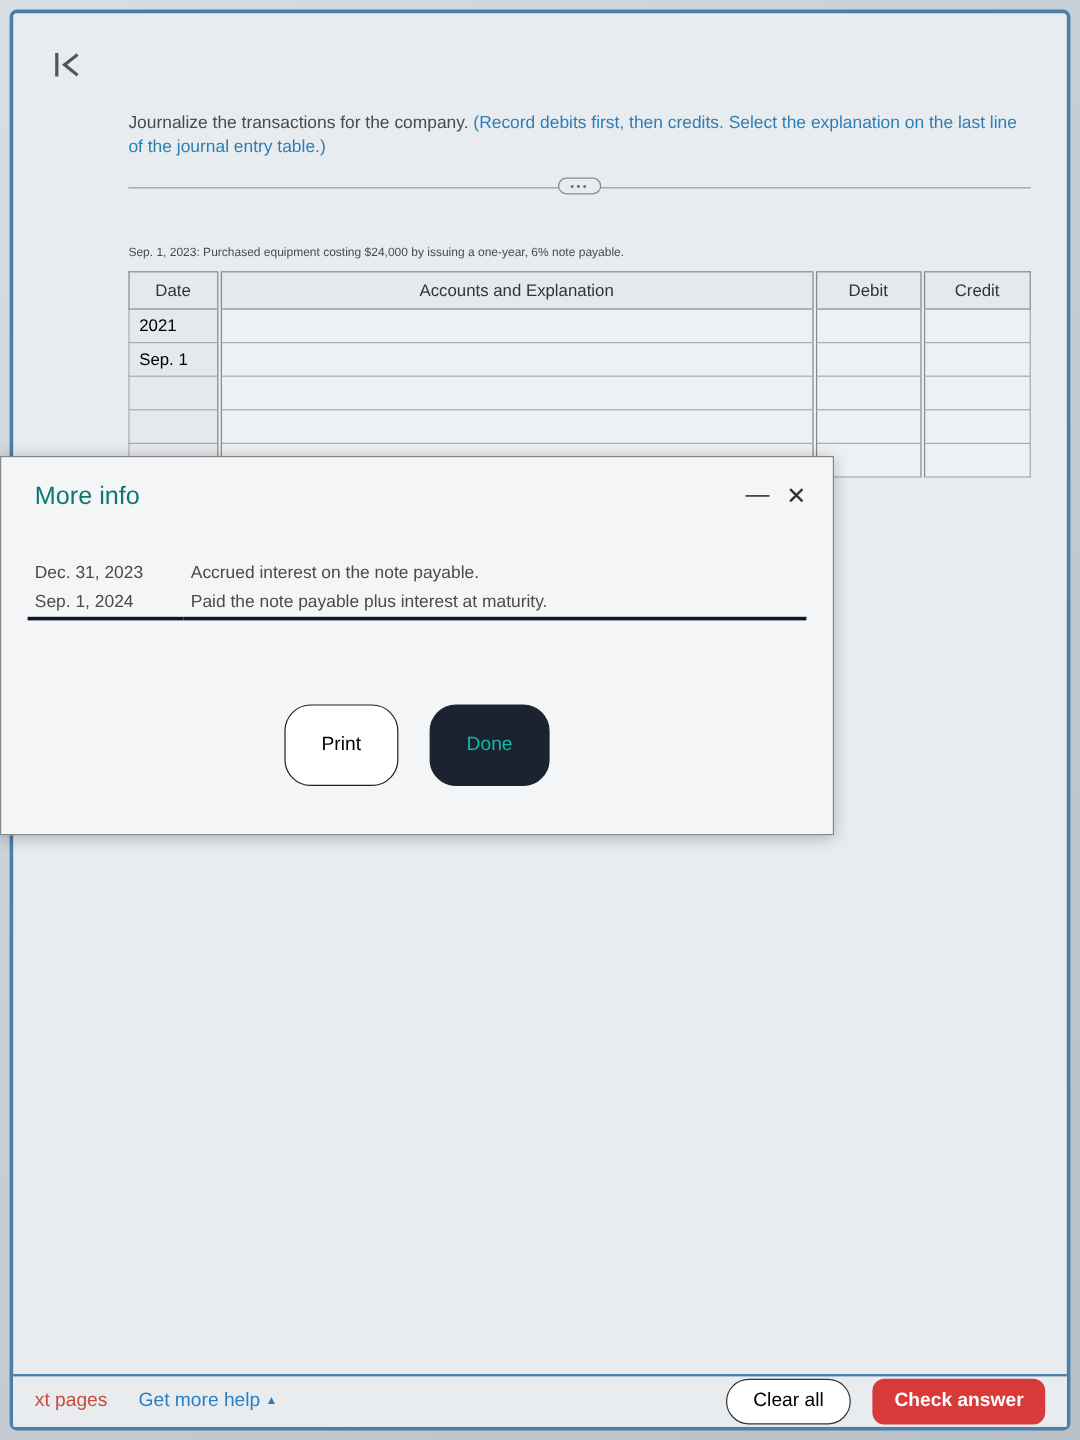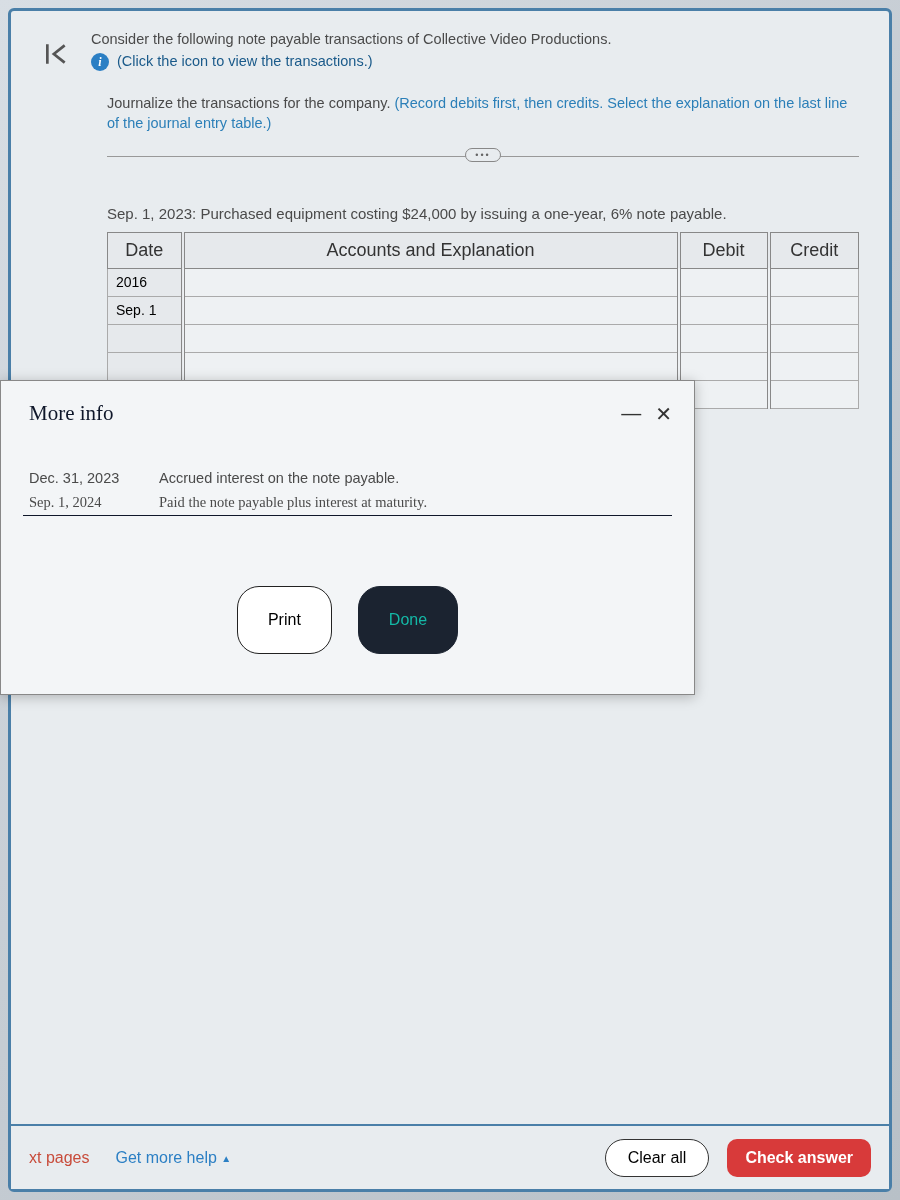--- a/index.html
+++ b/index.html
@@ -75,33 +75,33 @@
   border: 1px solid #888;
   border-radius: 8px;
   background: #e8ecef;
   display: flex; align-items: center; justify-content: center;
   font-size: 9px; letter-spacing: 2px; color: #666;
 }
 .entry-section {
   padding: 30px 30px 0 96px;
 }
 .entry-label {
-  font-size: 15px;
+  font-size: 10px;
   color: #4a4a4a;
   margin-bottom: 10px;
 }
 .journal-table {
   border-collapse: collapse;
   width: 100%;
 }
 .journal-table th {
   background: #e6e9ec;
   border: 1px solid #888;
   padding: 7px 8px;
-  font-size: 18px;
+  font-size: 14px;
   font-weight: normal;
   color: #333;
 }
 .journal-table th.date-h { width: 75px; border-right: 4px double #888;}
 .journal-table th.acc-h { border-right: 4px double #888;}
 .journal-table th.deb-h { width: 90px; border-right: 4px double #888;}
 .journal-table th.cre-h { width: 90px; }
 .journal-table td {
   border: 1px solid #aaa;
   padding: 5px 8px;
@@ -127,22 +127,21 @@
   padding: 0;
 }
 .modal-header {
   display: flex;
   justify-content: space-between;
   align-items: center;
   padding: 20px 22px 12px 28px;
 }
 .modal-title {
   font-size: 21px;
-  color: #0f172a;
-  font-family: Liberation Serif, serif;
+  color: #0f766e;
 }
 .modal-close {
   display: flex; gap: 14px;
   font-size: 20px;
   color: #333;
   cursor: pointer;
 }
 .modal-close span { cursor: pointer; }
 .modal-body {
   padding: 28px 22px 10px 22px;
@@ -153,21 +152,21 @@
   font-size: 14.5px;
   color: #4a4a4a;
 }
 .info-table td {
   padding: 4px 6px;
   vertical-align: top;
   border: none;
 }
 .info-table td.dcol { width: 130px; white-space: nowrap; }
 .info-table tr.tline td { border-top: 1px solid #888; }
-.info-table tr.bline td { border-bottom: 1px solid #0f172a; font-family: Liberation Serif, serif; }
+.info-table tr.bline td { border-bottom: 3px solid #0f172a; }
 .modal-actions {
   display: flex;
   justify-content: center;
   gap: 26px;
   padding: 60px 0 40px 0;
 }
 .btn {
   padding: 24px 30px;
   border-radius: 22px;
   font-size: 16px;
@@ -177,21 +176,21 @@
 }
 .btn.dark {
   background: #1b2330;
   color: #14b8a6;
   border-color: #1b2330;
 }
 
 .bottom-bar {
   position: absolute;
   bottom: 0; left: 0; right: 0;
-  height: 65px;
+  height: 44px;
   border-top: 2px solid #4a7fa8;
   display: flex;
   align-items: center;
   justify-content: space-between;
   padding: 0 18px;
   background: #e8ecef;
 }
 .bb-left {
   display: flex; gap: 26px;
   font-size: 16px;
@@ -224,27 +223,20 @@
 
 <div class="main-panel">
 
   <div class="top-section">
     <div class="back-btn">
       <svg width="26" height="26" viewBox="0 0 24 24" fill="none" stroke="#555" stroke-width="2.5">
         <line x1="4" y1="3" x2="4" y2="21"></line>
         <polyline points="20 4 10 12 20 20"></polyline>
       </svg>
     </div>
-    <div class="intro">
-      <div>Consider the following note payable transactions of Collective Video Productions.</div>
-      <div>
-        <span class="info-icon">i</span>
-        <span class="blue-link">(Click the icon to view the transactions.)</span>
-      </div>
-    </div>
   </div>
 
   <div class="instr2">
     <span>Journalize the transactions for the company. </span><span class="blue-span">(Record debits first, then credits. Select the explanation on the last line of the journal entry table.)</span>
   </div>
 
   <div class="divider-wrap">
     <div class="divider">
       <div class="grip">•••</div>
     </div>
@@ -254,21 +246,21 @@
     <div class="entry-label">Sep. 1, 2023: Purchased equipment costing $24,000 by issuing a one-year, 6% note payable.</div>
     <table class="journal-table">
       <tbody>
           <tr>
         <th class="date-h">Date</th>
         <th class="acc-h">Accounts and Explanation</th>
         <th class="deb-h">Debit</th>
         <th class="cre-h">Credit</th>
       </tr>
       <tr>
-        <td class="date-c">2016</td>
+        <td class="date-c">2021</td>
         <td class="acc-c"><input style=""></td>
         <td class="deb-c"><input style=""></td>
         <td><input style=""></td>
       </tr>
       <tr>
         <td class="date-c">Sep. 1</td>
         <td class="acc-c"><input style=""></td>
         <td class="deb-c"><input style=""></td>
         <td><input style=""></td>
       </tr>

